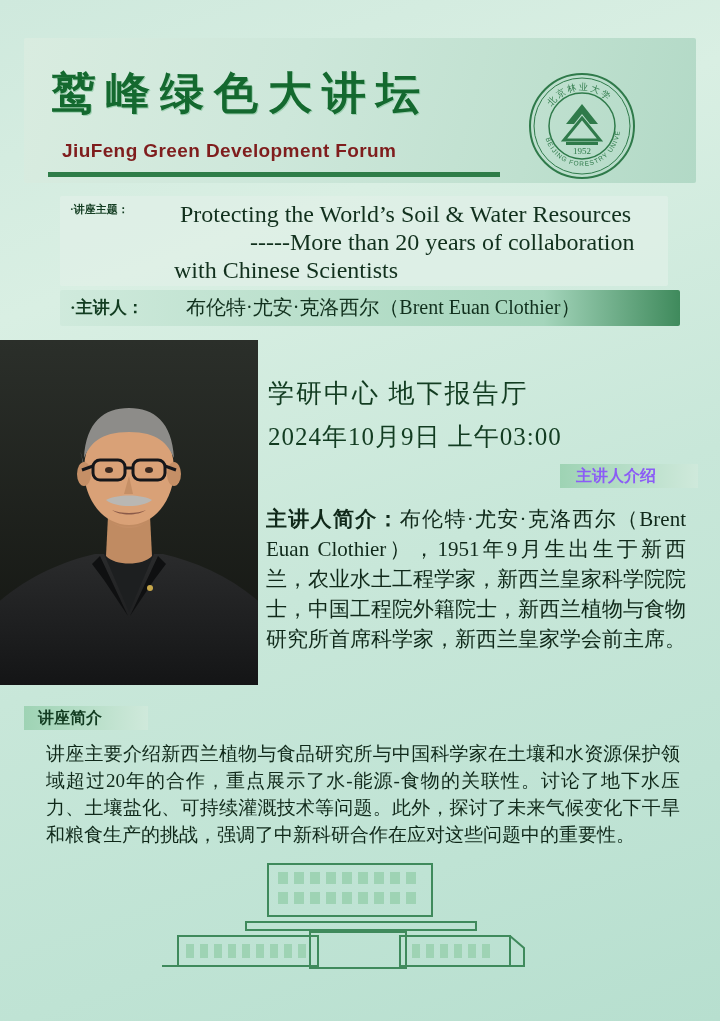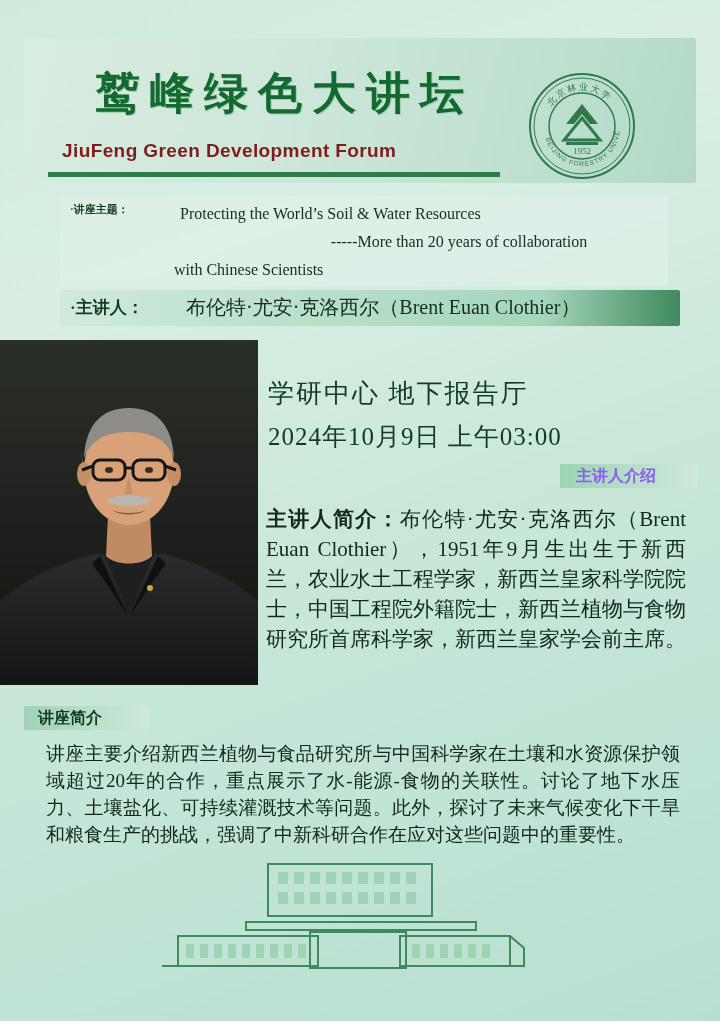--- a/index.html
+++ b/index.html
@@ -38,21 +38,20 @@
     position: absolute;
     left: 52px;
     top: 64px;
     font-family: "Liberation Serif", serif;
     font-weight: bold;
     font-size: 44px;
     letter-spacing: 10px;
     color: #14692f;
     text-shadow: 1px 1px 0 #9ccfb0;
     white-space: nowrap;
-    margin-left: 44px;
   }
   .title-en {
     position: absolute;
     left: 62px;
     top: 140px;
     font-family: "Liberation Sans", sans-serif;
     font-weight: bold;
     font-size: 19px;
     letter-spacing: 0.4px;
     color: #7f1d1d;
@@ -96,25 +95,25 @@
     font-size: 11px;
     color: #123c21;
     white-space: nowrap;
   }
   .topic-text {
     position: absolute;
     left: 180px;
     top: 200px;
     width: 488px;
     font-family: "Liberation Serif", serif;
-    font-size: 16px;
+    font-size: 24px;
     line-height: 28px;
     color: #11301d;
   }
-  .topic-text .l2 { display: block; margin-left: 70px; text-align: center; }
+  .topic-text .l2 { display: block; margin-left: 70px; }
   .topic-text .l3 { display: block; margin-left: -6px; }
 
   
   .speaker-bar {
     position: absolute;
     left: 60px;
     top: 290px;
     width: 620px;
     height: 36px;
     background: linear-gradient(90deg, rgba(206,233,219,0.85) 0%, rgba(160,211,184,0.9) 78%, #3f8a5c 100%);

